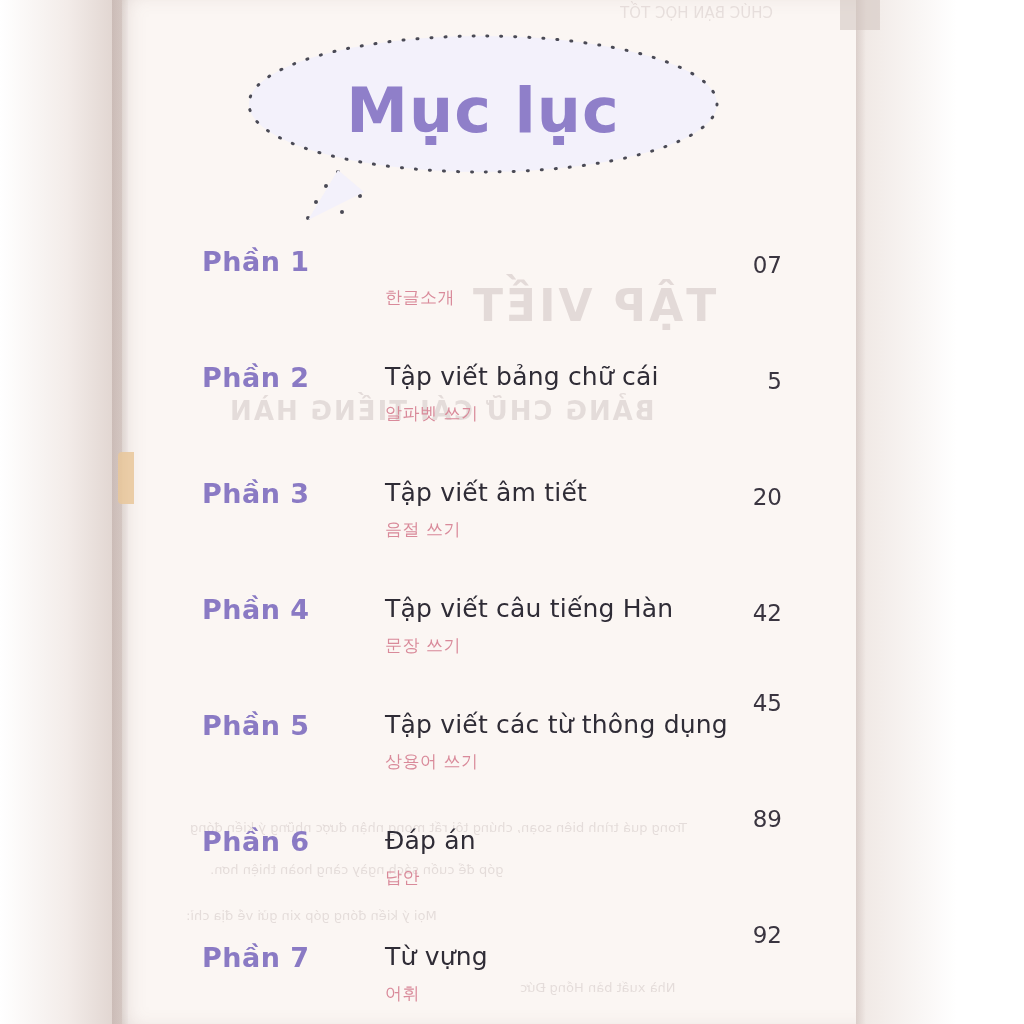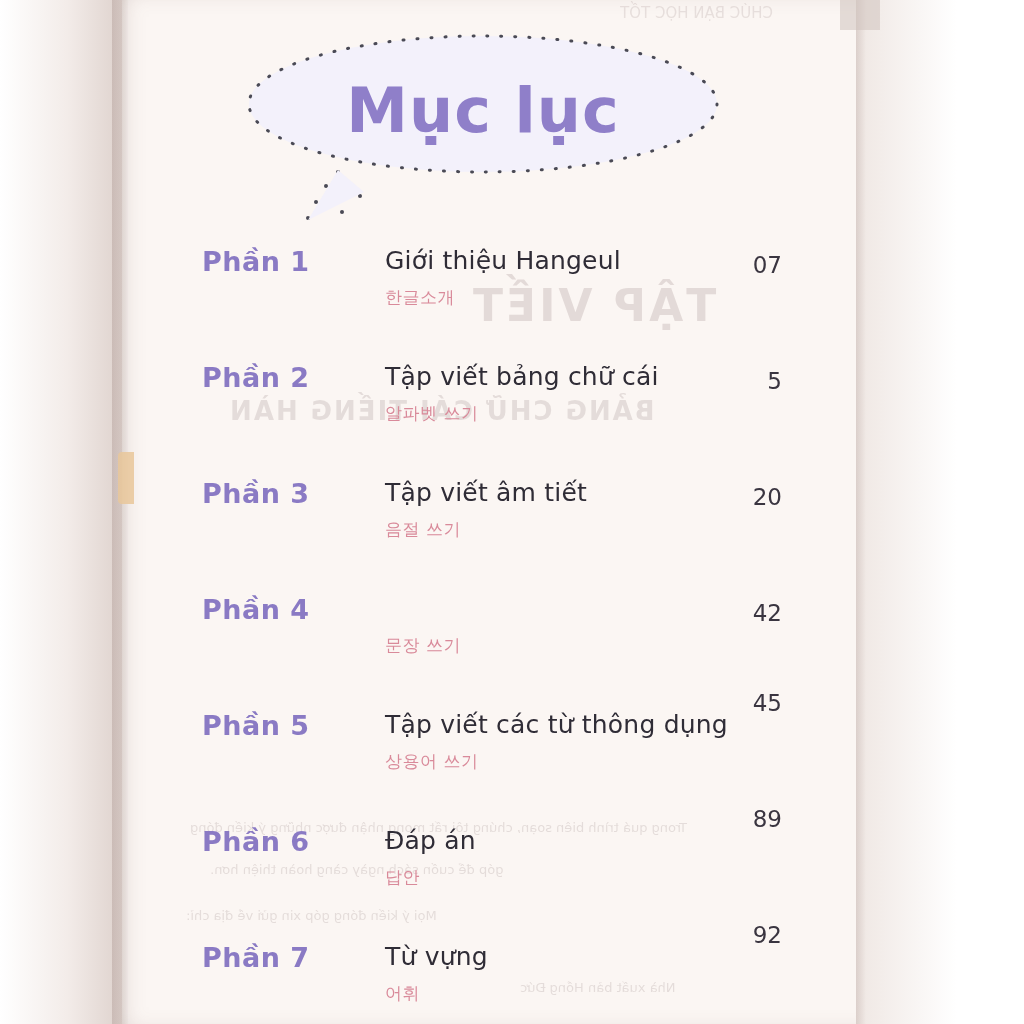--- a/index.html
+++ b/index.html
@@ -187,41 +187,41 @@
       <circle cx="122" cy="170" r="2" fill="#4a4a55"></circle>
       <path d="M100 144 L70 194 L126 166 Z" fill="#f3f1fb" stroke="none"></path>
     </svg>
     <div class="bubble-title">Mục lục</div>
   </div>
 
   <div class="toc">
 
     <div class="toc-row">
       <div class="part-label">Phần 1</div>
-      <div class="entry-vi">Giới thiệu Hangeul</div>
       <div class="entry-ko">한글소개</div>
       <div class="page-num pos-mid">07</div>
     </div>
 
     <div class="toc-row">
       <div class="part-label">Phần 2</div>
       <div class="entry-vi">Tập viết bảng chữ cái</div>
       <div class="entry-ko">알파벳 쓰기</div>
       <div class="page-num pos-mid">5</div>
     </div>
 
     <div class="toc-row">
       <div class="part-label">Phần 3</div>
       <div class="entry-vi">Tập viết âm tiết</div>
       <div class="entry-ko">음절 쓰기</div>
       <div class="page-num pos-mid">20</div>
     </div>
 
     <div class="toc-row">
       <div class="part-label">Phần 4</div>
+      <div class="entry-vi">Tập viết câu tiếng Hàn</div>
       <div class="entry-ko">문장 쓰기</div>
       <div class="page-num pos-mid">42</div>
     </div>
 
     <div class="toc-row">
       <div class="part-label">Phần 5</div>
       <div class="entry-vi">Tập viết các từ thông dụng</div>
       <div class="entry-ko">상용어 쓰기</div>
       <div class="page-num pos-high">45</div>
     </div>

